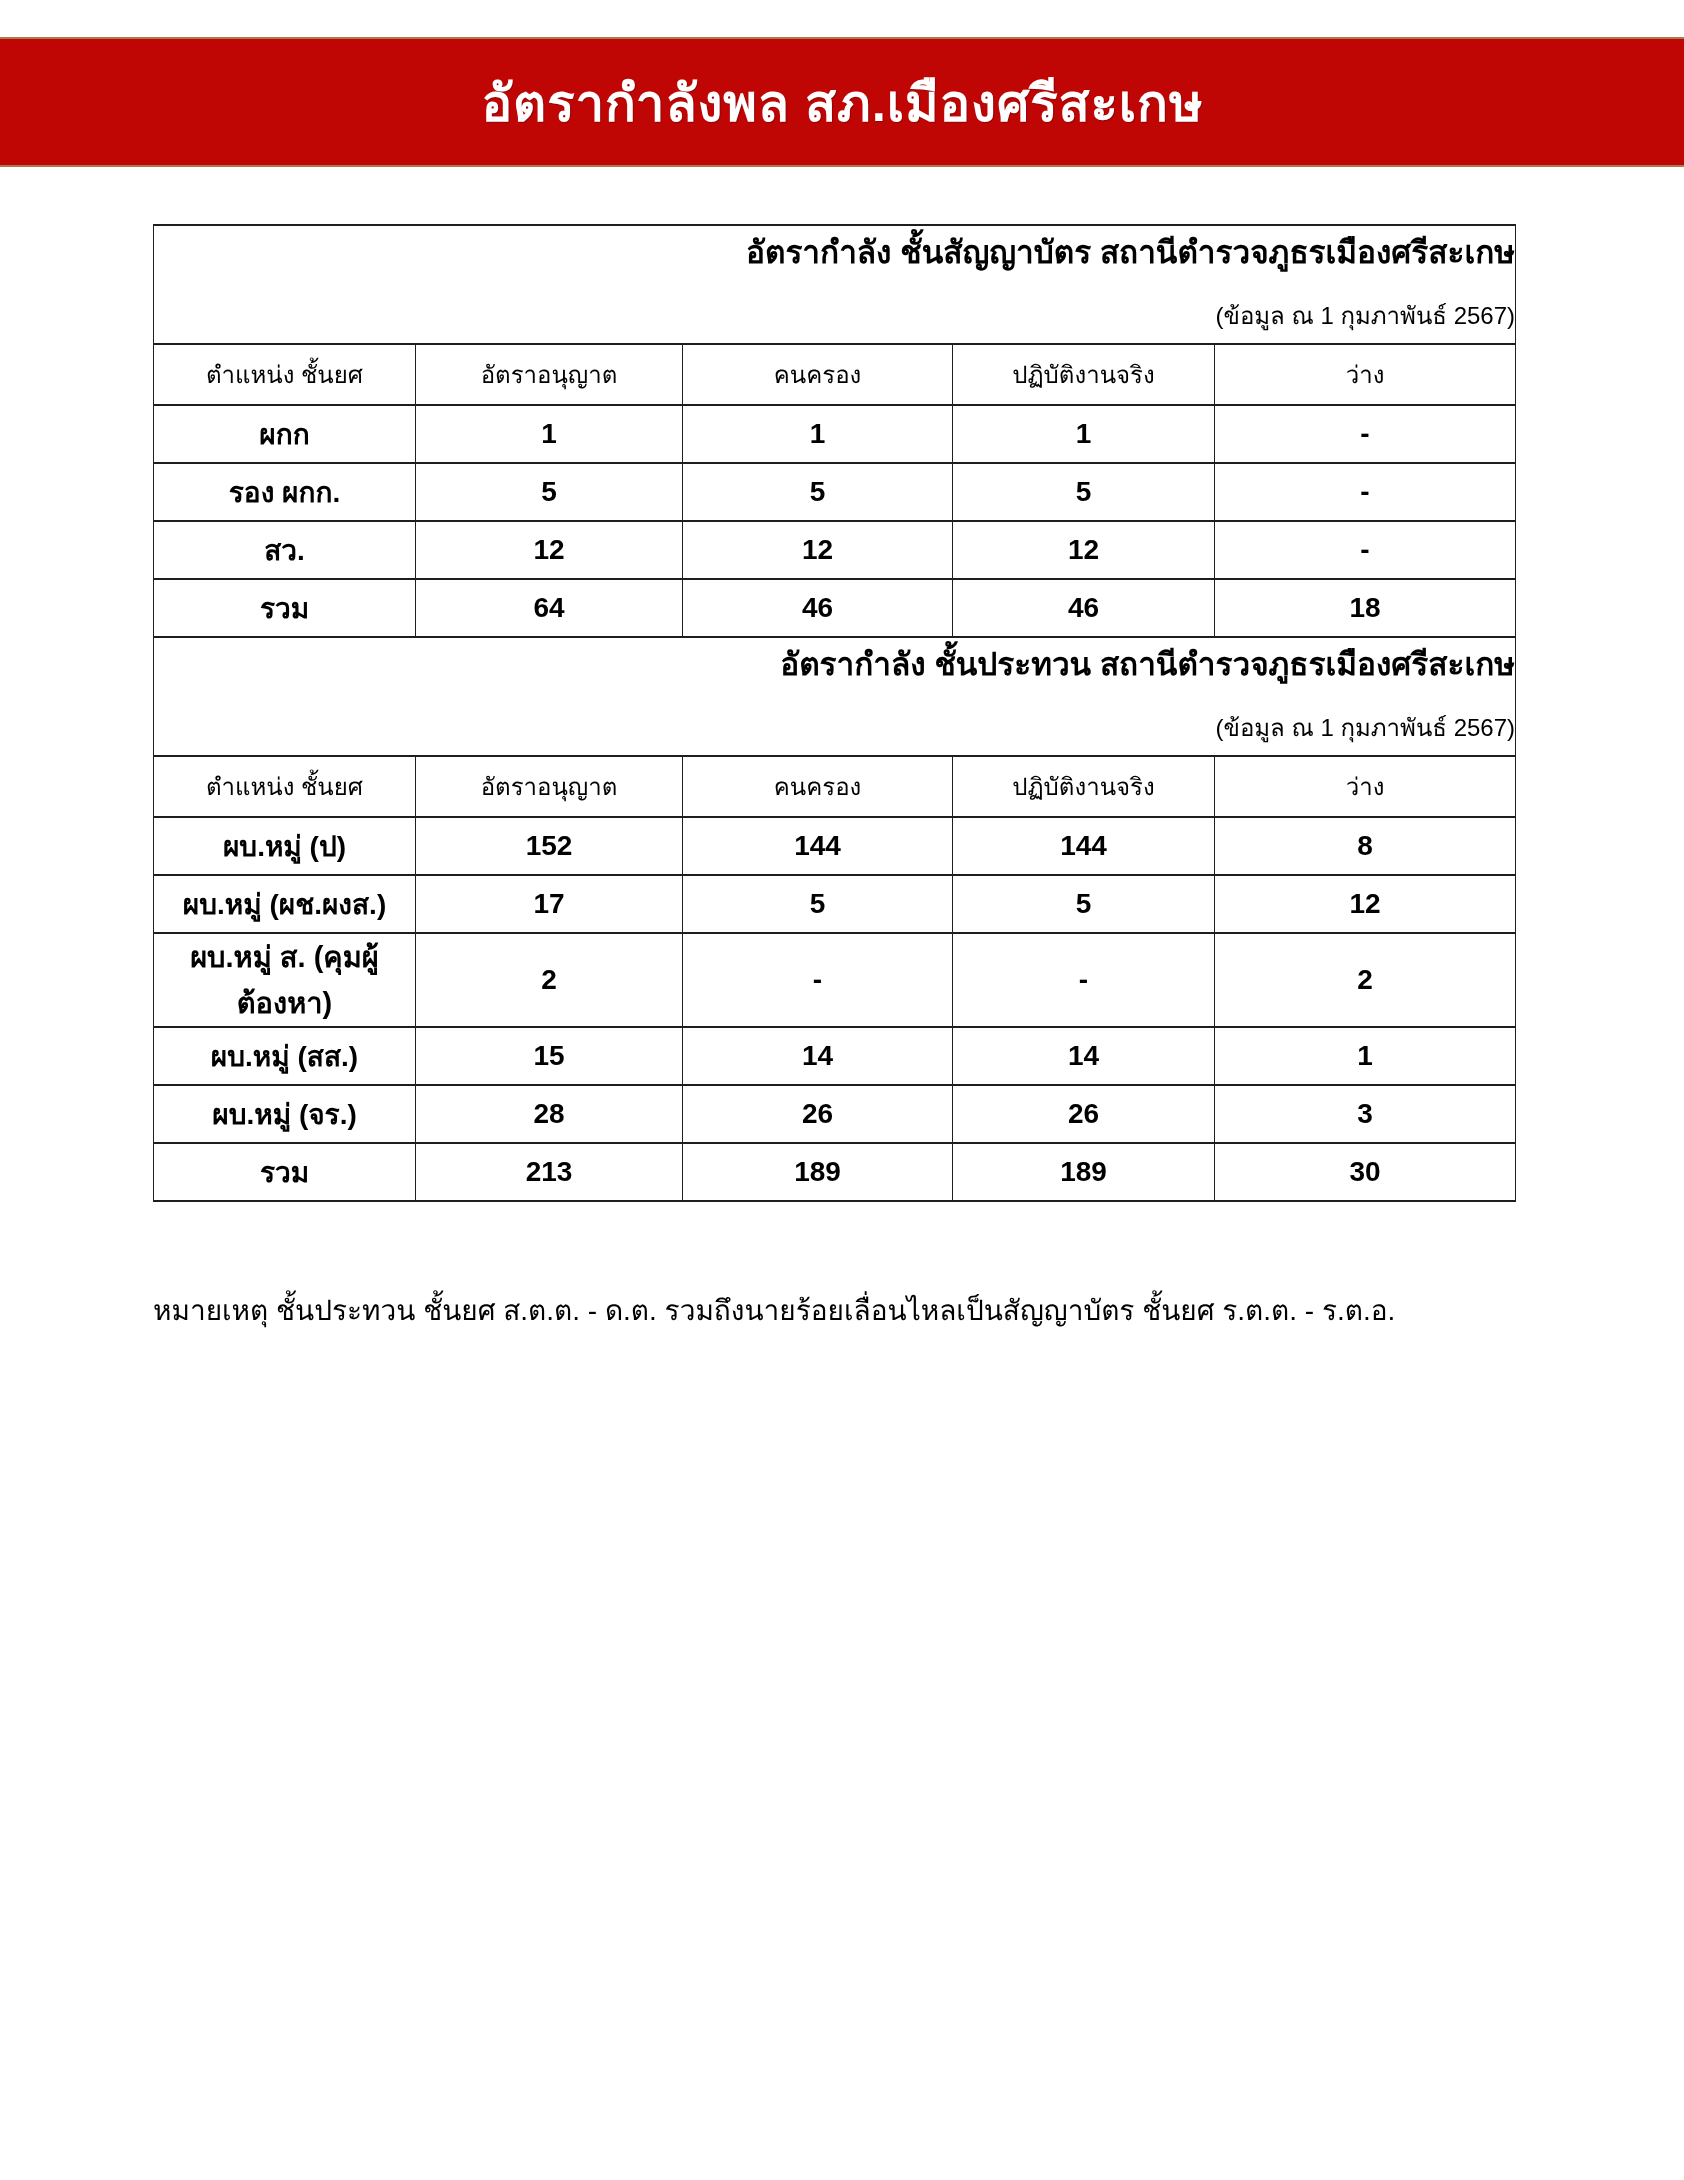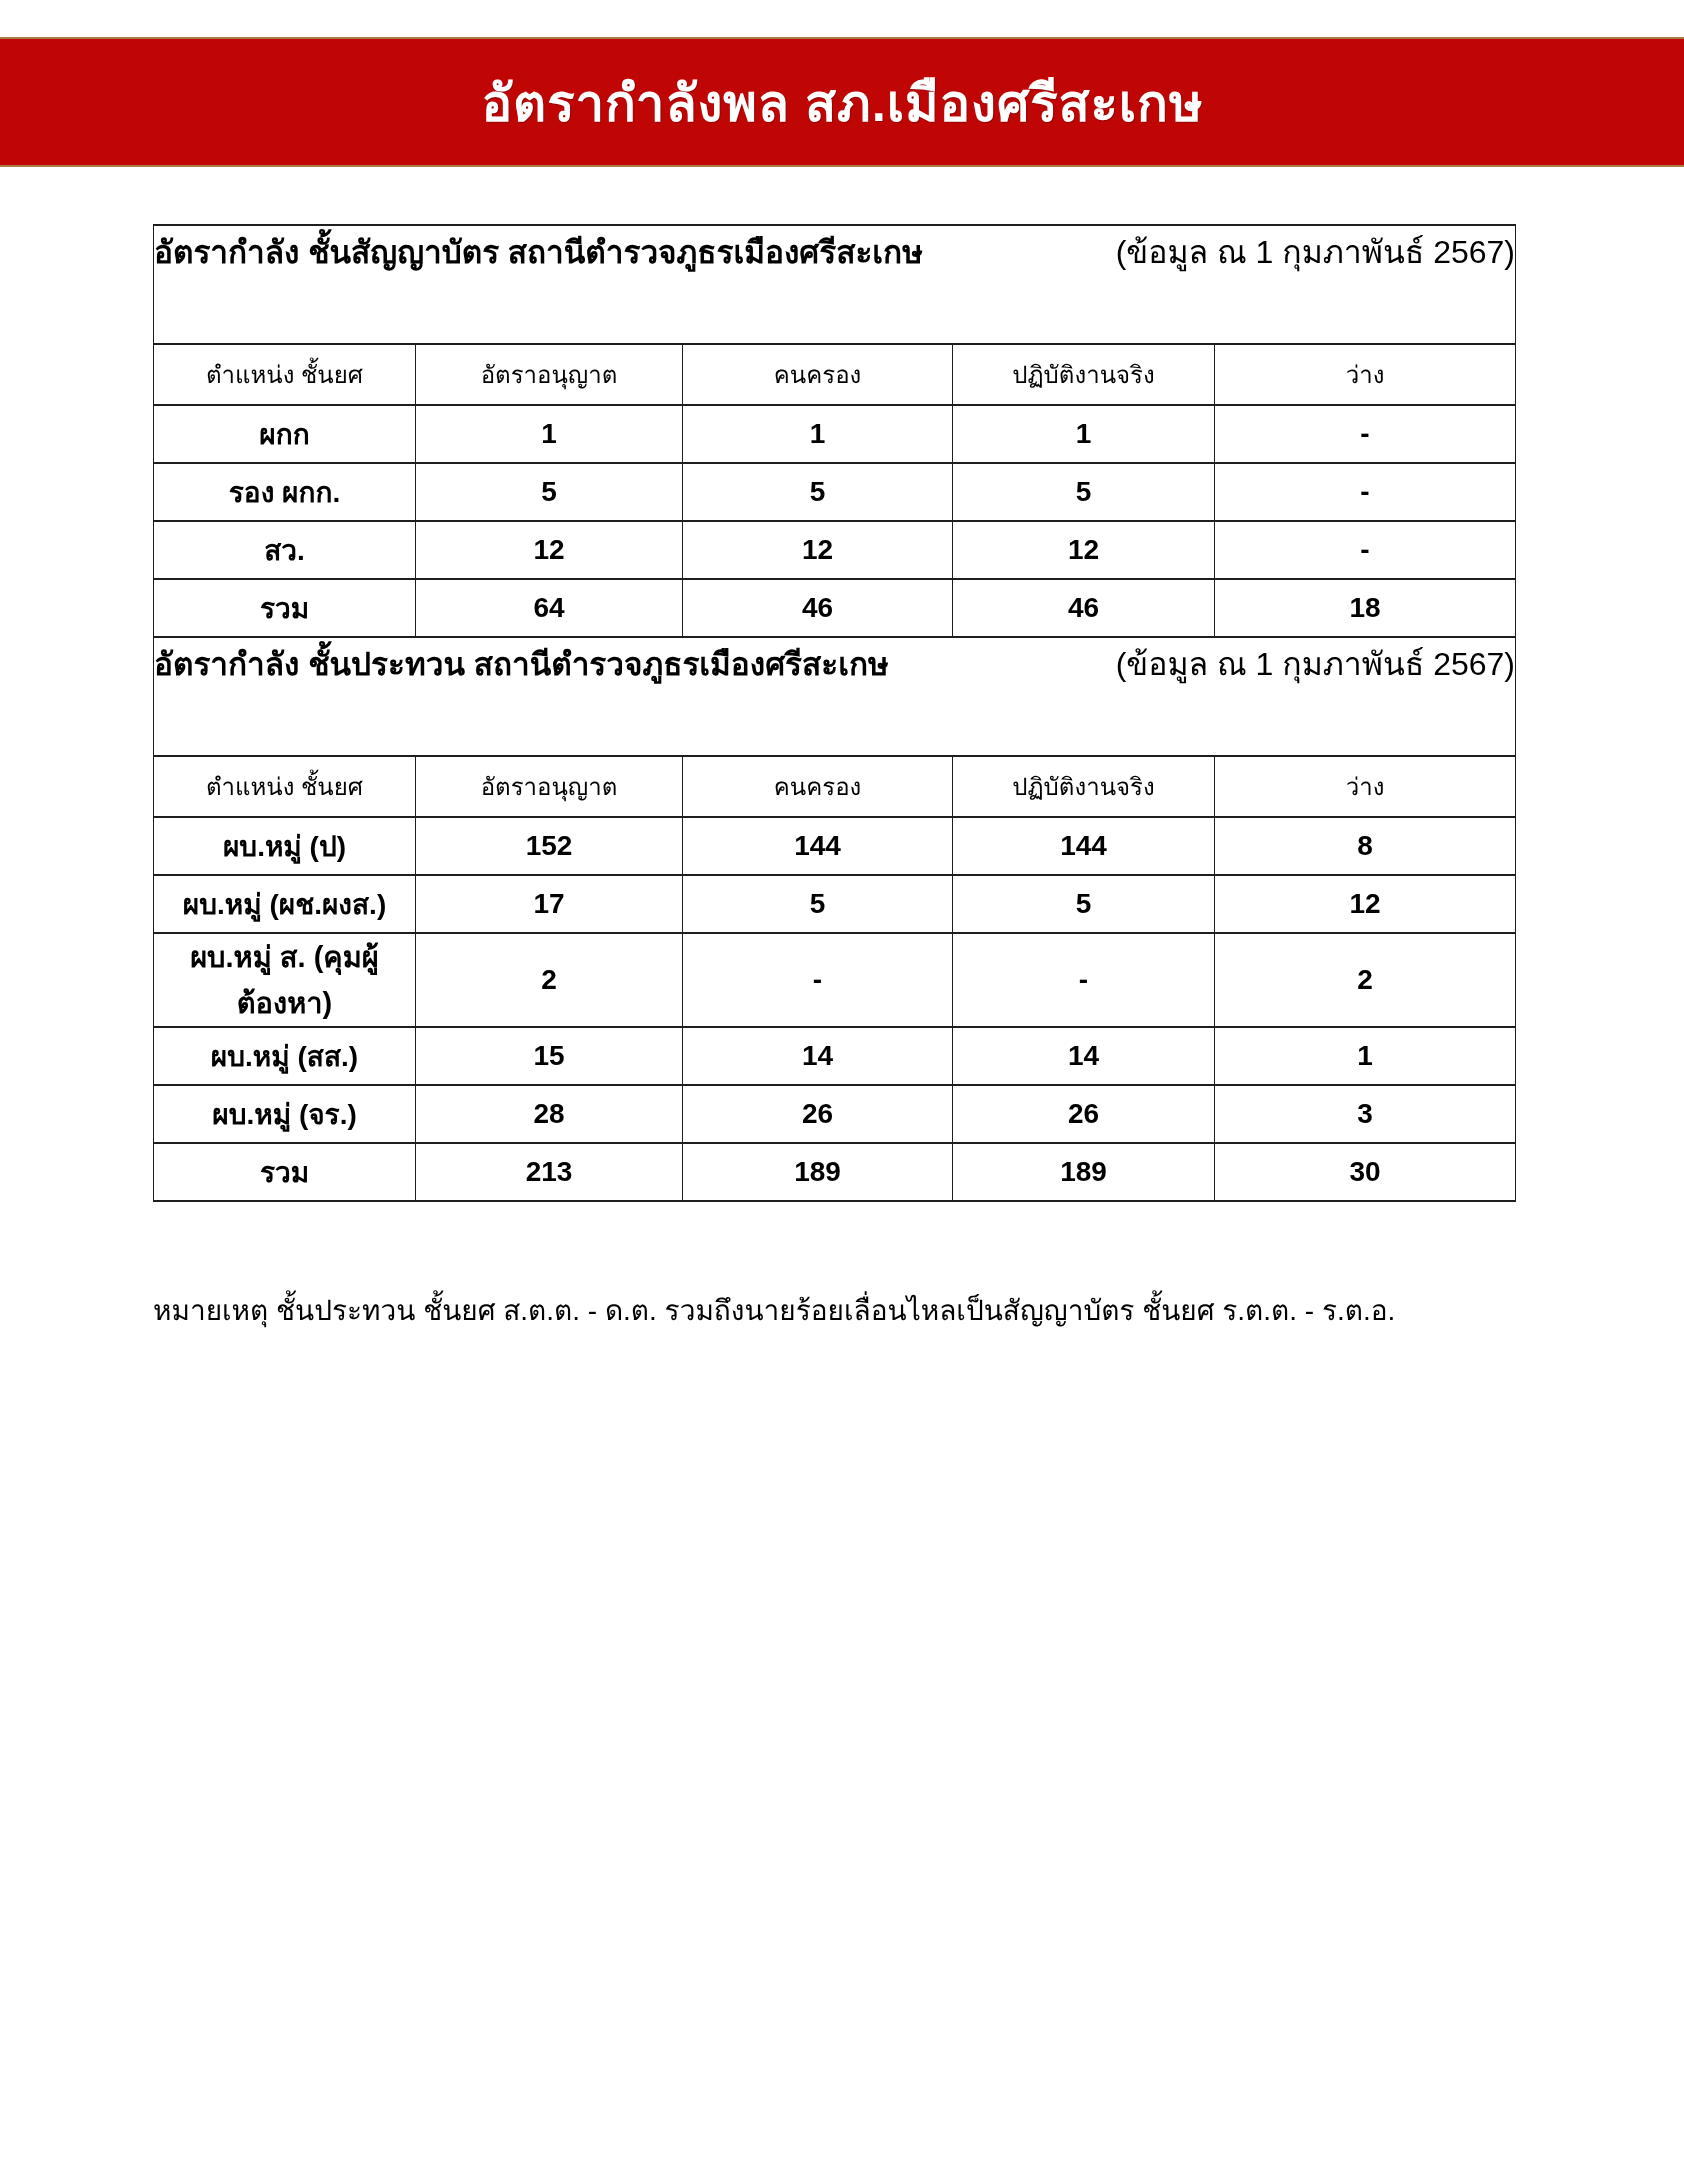--- a/index.html
+++ b/index.html
@@ -56,33 +56,34 @@
     vertical-align: middle;
     padding: 0;
     overflow: hidden;
   }
   td.section-header-cell {
     height: 117px;
     text-align: center;
   }
   .section-header-inner {
     display: flex;
-    flex-direction: row;
+    flex-direction: column;
     justify-content: space-between;
     height: 100%;
     padding: 8.5px 0 13.6px 0;
     box-sizing: border-box;
+    text-align: right;
   }
   .section-title {
     font-size: 31.5px;
     font-weight: bold;
     line-height: 1.1;
   }
   .section-subtitle {
-    font-size: 32px;
+    font-size: 24px;
     font-weight: normal;
     line-height: 1.1;
   }
   tr.col-header-row td {
     height: 59px;
     font-size: 24px;
     font-weight: normal;
   }
   tr.data-row td {
     height: 56px;

